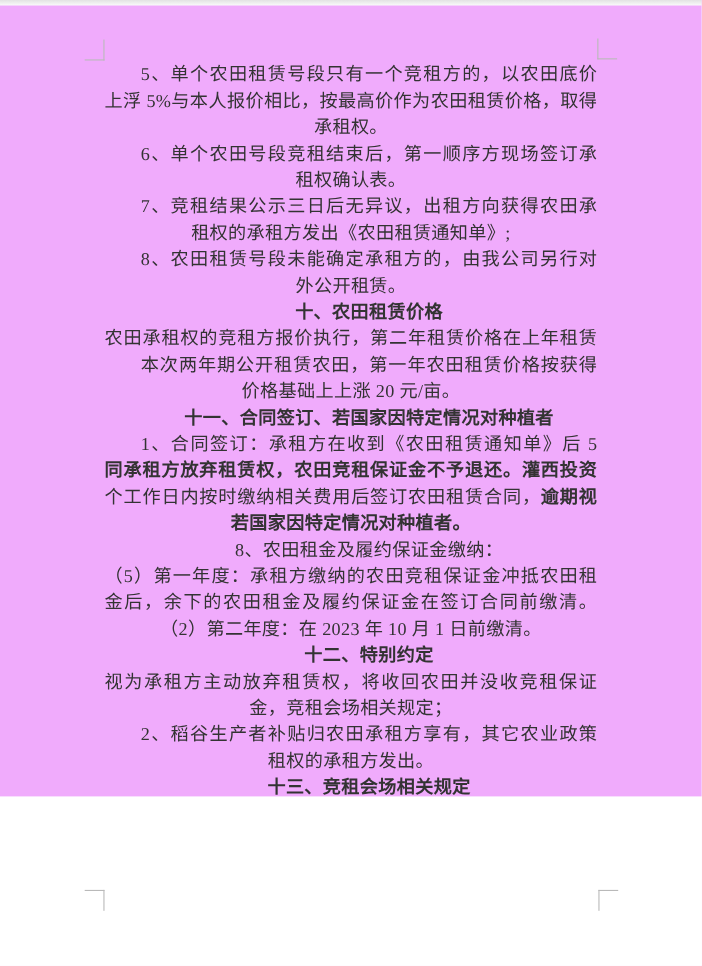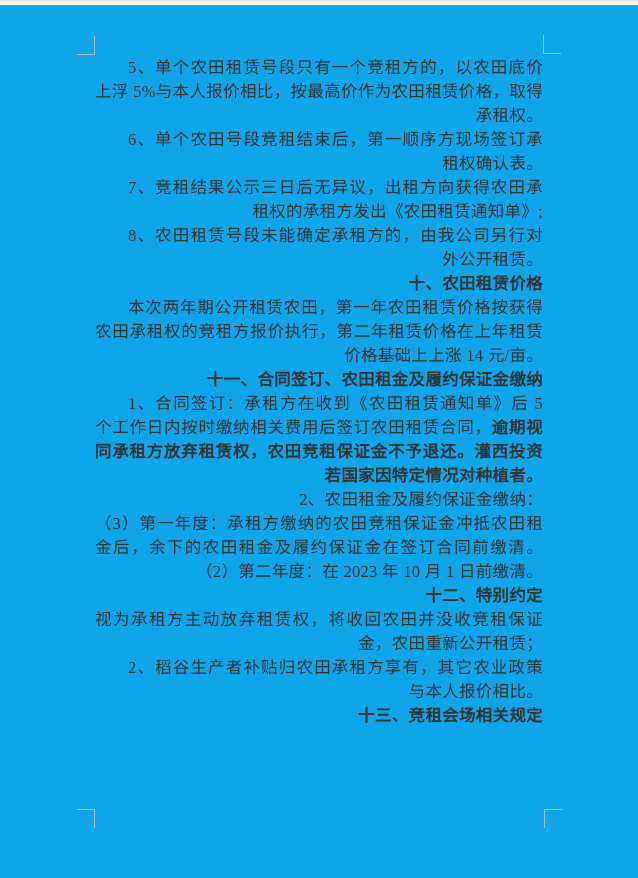--- a/index.html
+++ b/index.html
@@ -4,22 +4,22 @@
 <style>
   * { margin: 0; padding: 0; box-sizing: border-box; }
   html, body {
     width: 638px; height: 878px;
     background: #ffffff;
     font-family: "Liberation Serif", "DejaVu Serif", serif;
     overflow: hidden;
   }
   .page {
     position: relative;
-    width: 638px; height: 878px;
-    background: #0ea5e9;
+    width: 638px; height: 724px;
+    background: #f0abfc;
   }
   .page-top-edge {
     position: absolute;
     left: 0; top: 0; width: 638px; height: 5px;
     background: linear-gradient(#e2e2e2, #fafafa);
   }
   
   .crop { position: absolute; width: 18px; height: 19px; }
   .crop.tl { left: 77px;  top: 36px;  border-right: 1px solid #b9b9b9; border-bottom: 1px solid #b9b9b9; }
   .crop.tr { left: 543px; top: 35px;  border-left: 1px solid #b9b9b9;  border-bottom: 1px solid #b9b9b9; }
@@ -31,21 +31,21 @@
     left: 95px; top: 56px;
     width: 448px;
     font-size: 16.5px;
     line-height: 24px;
     color: #333333;
     letter-spacing: 0.3px;
   }
   .line {
     height: 24px;
     overflow: hidden;
-    text-align: right;
+    text-align: center;
     white-space: normal;
   }
   .line.fill {
     text-align: justify;
     text-align-last: justify;
     text-justify: inter-character;
   }
   .line.indent { text-indent: 33px; }
   .line .bold { font-weight: bold; }
 </style>
@@ -64,32 +64,32 @@
       <div class="line indent fill"><span>5、单个农田租赁号段只有一个竞租方的，以农田底价</span></div>
       <div class="line fill"><span>上浮 5%与本人报价相比，按最高价作为农田租赁价格，取得</span></div>
       <div class="line"><span>承租权。</span></div>
       <div class="line indent fill"><span>6、单个农田号段竞租结束后，第一顺序方现场签订承</span></div>
       <div class="line"><span>租权确认表。</span></div>
       <div class="line indent fill"><span>7、竞租结果公示三日后无异议，出租方向获得农田承</span></div>
       <div class="line"><span>租权的承租方发出《农田租赁通知单》;</span></div>
       <div class="line indent fill"><span>8、农田租赁号段未能确定承租方的，由我公司另行对</span></div>
       <div class="line"><span>外公开租赁。</span></div>
       <div class="line indent"><span class="bold">十、农田租赁价格</span></div>
+      <div class="line fill"><span>农田承租权的竞租方报价执行，第二年租赁价格在上年租赁</span></div>
       <div class="line indent fill"><span>本次两年期公开租赁农田，第一年农田租赁价格按获得</span></div>
-      <div class="line fill"><span>农田承租权的竞租方报价执行，第二年租赁价格在上年租赁</span></div>
-      <div class="line"><span>价格基础上上涨 14 元/亩。</span></div>
-      <div class="line indent"><span class="bold">十一、合同签订、农田租金及履约保证金缴纳</span></div>
+      <div class="line"><span>价格基础上上涨 20 元/亩。</span></div>
+      <div class="line indent"><span class="bold">十一、合同签订、若国家因特定情况对种植者</span></div>
       <div class="line indent fill"><span>1、合同签订：承租方在收到《农田租赁通知单》后 5</span></div>
+      <div class="line fill"><span class="bold">同承租方放弃租赁权，农田竞租保证金不予退还。灌西投资</span></div>
       <div class="line fill"><span>个工作日内按时缴纳相关费用后签订农田租赁合同，</span><span class="bold">逾期视</span></div>
-      <div class="line fill"><span class="bold">同承租方放弃租赁权，农田竞租保证金不予退还。灌西投资</span></div>
       <div class="line"><span class="bold">若国家因特定情况对种植者。</span></div>
-      <div class="line indent"><span>2、农田租金及履约保证金缴纳：</span></div>
-      <div class="line fill"><span>（3）第一年度：承租方缴纳的农田竞租保证金冲抵农田租</span></div>
+      <div class="line indent"><span>8、农田租金及履约保证金缴纳：</span></div>
+      <div class="line fill"><span>（5）第一年度：承租方缴纳的农田竞租保证金冲抵农田租</span></div>
       <div class="line fill"><span>金后，余下的农田租金及履约保证金在签订合同前缴清。</span></div>
       <div class="line"><span>（2）第二年度：在 2023 年 10 月 1 日前缴清。</span></div>
       <div class="line indent"><span class="bold">十二、特别约定</span></div>
       <div class="line fill"><span>视为承租方主动放弃租赁权，将收回农田并没收竞租保证</span></div>
-      <div class="line"><span>金，农田重新公开租赁；</span></div>
+      <div class="line"><span>金，竞租会场相关规定；</span></div>
       <div class="line indent fill"><span>2、稻谷生产者补贴归农田承租方享有，其它农业政策</span></div>
-      <div class="line"><span>与本人报价相比。</span></div>
+      <div class="line"><span>租权的承租方发出。</span></div>
       <div class="line indent"><span class="bold">十三、竞租会场相关规定</span></div>
     </div>
 </div>
 
 </body></html>

